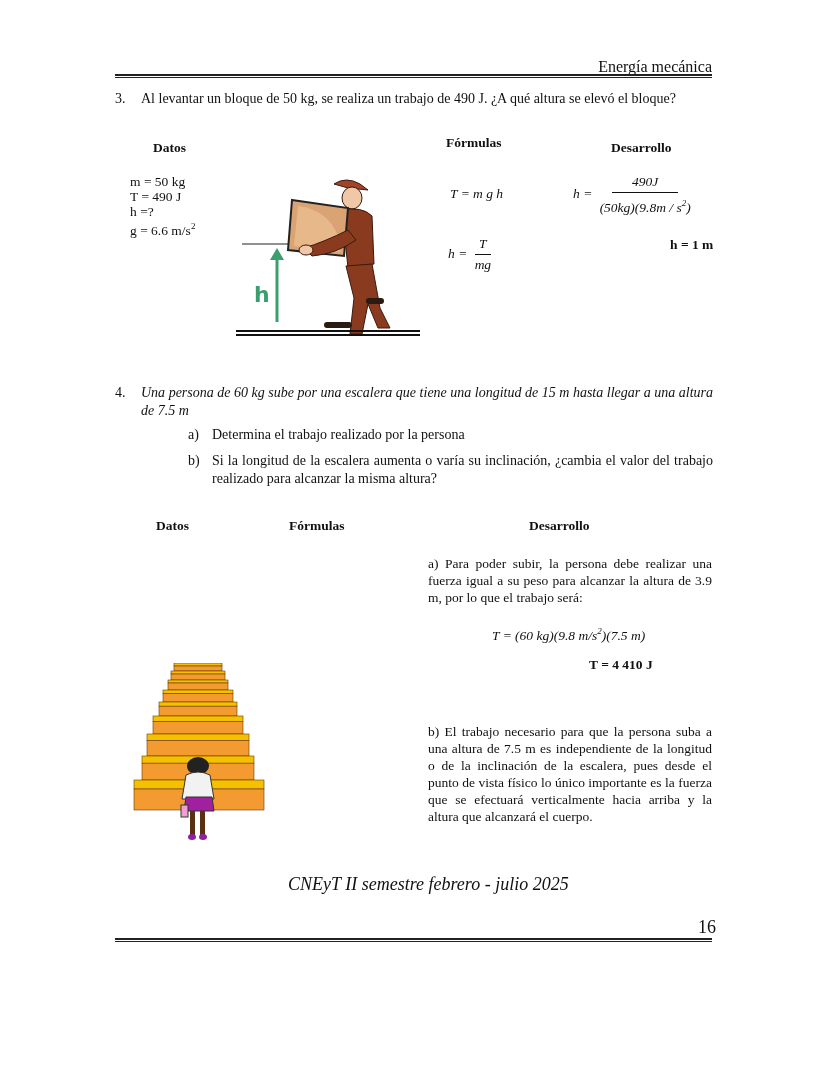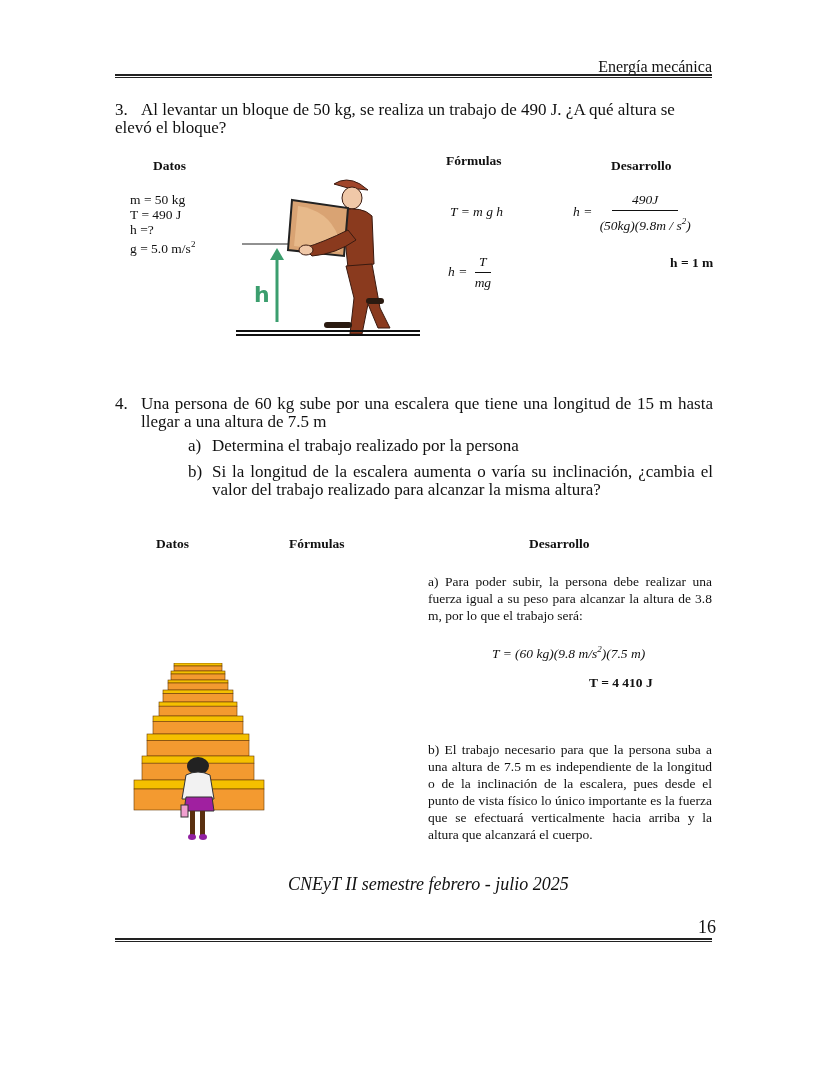--- a/index.html
+++ b/index.html
@@ -3,24 +3,24 @@
 <meta charset="utf-8">
 <style>
   html, body { margin:0; padding:0; background:#ffffff; }
   body { width:828px; height:1071px; position:relative; overflow:hidden;
          font-family:"Liberation Serif","DejaVu Serif",serif; color:#111; }
   .abs { position:absolute; }
   .hdr-title { right:116px; top:58px; font-size:16px; }
   .rule { left:115px; width:597px; }
   .rule .l1 { height:2px; background:#222; }
   .rule .l2 { height:1px; background:#222; margin-top:1px; }
-  .q { font-size:17px; line-height:18px;margin-top:11px; }
+  .q { font-size:14px; line-height:18px; }
   .qnum { display:inline-block; width:26px; }
   .bold { font-weight:bold; }
-  .small { font-size:13.5px; line-height:16px;margin-top:18px; }
+  .small { font-size:13.5px; line-height:16px; }
   .ital { font-style:italic; }
   .frac { display:inline-flex; flex-direction:column; align-items:center; vertical-align:middle; }
   .frac .num { padding:0 4px 2px 4px; border-bottom:1px solid #111; }
   .frac .den { padding:2px 4px 0 4px; }
   .just { text-align:justify; }
   sup { font-size:9px; }
 </style>
 </head>
 <body>
 
@@ -35,21 +35,21 @@
 </div>
 
 <div class="abs bold small" style="left:153px; top:140px;">Datos</div>
 <div class="abs bold small" style="left:446px; top:135px;">Fórmulas</div>
 <div class="abs bold small" style="left:611px; top:140px;">Desarrollo</div>
 
 <div class="abs small" style="left:130px; top:174px; line-height:15px;">
   <div>m = 50 kg</div>
   <div>T = 490 J</div>
   <div>h =?</div>
-  <div><span>g = 5.0 m/s</span><sup>2</sup></div>
+  <div><span>g = 6.6 m/s</span><sup>2</sup></div>
 </div>
 
 <svg class="abs" style="left:234px; top:176px;" width="190" height="164">
   <line x1="8" y1="68" x2="58" y2="68" stroke="#222" stroke-width="1"></line>
   <line x1="43" y1="146" x2="43" y2="80" stroke="#3b9e6e" stroke-width="3"></line>
   <polygon points="36,84 43,72 50,84" fill="#3b9e6e"></polygon>
   <text x="20" y="126" font-family="DejaVu Sans, sans-serif" font-weight="bold" font-size="22" fill="#3b9e6e">h</text>
 
   <path d="M100 8 q12 -8 26 0 l8 6 l-20 -2 z" fill="#a0452a" stroke="#3a1a10" stroke-width="1"></path>
   <ellipse cx="118" cy="22" rx="10" ry="11" fill="#f0c8a8" stroke="#3a1a10" stroke-width="1"></ellipse>
@@ -81,39 +81,39 @@
   <span class="frac">
     <span class="num ital" style="padding:0 20px 2px 20px;font-family:Liberation Serif, serif;">490J</span>
     <span class="den ital"><span>(50kg)(9.8m / s</span><sup>2</sup><span>)</span></span>
   </span>
 </div>
 <div class="abs bold small" style="left:670px; top:237px;">h = 1 m</div>
 
 <div class="abs q just" style="left:115px; top:384px; width:598px;">
   <div style="display:flex;">
       <span class="qnum">4.</span>
-      <span style="flex:1;">Una persona de 60 kg sube por una escalera que tiene una longitud de 15 m hasta llegar a una altura de 7.5 m</span>
+      <span style="flex:1;font-style:italic;">Una persona de 60 kg sube por una escalera que tiene una longitud de 15 m hasta llegar a una altura de 7.5 m</span>
     </div>
 </div>
 <div class="abs q just" style="left:188px; top:426px; width:525px;">
   <div style="display:flex; margin-bottom:8px;">
       <span style="width:24px;">a)</span>
       <span style="flex:1;">Determina el trabajo realizado por la persona</span>
     </div>
   <div style="display:flex;">
       <span style="width:24px;">b)</span>
       <span style="flex:1;">Si la longitud de la escalera aumenta o varía su inclinación, ¿cambia el valor del trabajo realizado para alcanzar la misma altura?</span>
     </div>
 </div>
 
 <div class="abs bold small" style="left:156px; top:518px;">Datos</div>
 <div class="abs bold small" style="left:289px; top:518px;">Fórmulas</div>
 <div class="abs bold small" style="left:529px; top:518px;">Desarrollo</div>
 
-<div class="abs small just" style="left:428px; top:555px; width:284px; line-height:17px;">a) Para poder subir, la persona debe realizar una fuerza igual a su peso para alcanzar la altura de 3.8 m, por lo que el trabajo será:</div>
+<div class="abs small just" style="left:428px; top:555px; width:284px; line-height:17px;">a) Para poder subir, la persona debe realizar una fuerza igual a su peso para alcanzar la altura de 3.9 m, por lo que el trabajo será:</div>
 <div class="abs small ital" style="left:492px; top:623px;"><span>T = (60 kg)(9.8 m/s</span><sup>2</sup><span>)(7.5 m)</span></div>
 <div class="abs bold small" style="left:589px; top:657px;">T = 4 410 J</div>
 
 <div class="abs small just" style="left:428px; top:723px; width:284px; line-height:17px;font-family:Liberation Serif, serif;">b) El trabajo necesario para que la persona suba a una altura de 7.5 m es independiente de la longitud o de la inclinación de la escalera, pues desde el punto de vista físico lo único importante es la fuerza que se efectuará verticalmente hacia arriba y la altura que alcanzará el cuerpo.</div>
 
 <svg class="abs" style="left:130px; top:663px;" width="140" height="182">
   <g id="steps">
       <rect x="44" y="0" width="48" height="3" fill="#f5c000" stroke="#6a3a00" stroke-width="0.6"></rect>
       <rect x="44" y="3" width="48" height="5" fill="#f39a30" stroke="#6a3a00" stroke-width="0.6"></rect>
       <rect x="41" y="8" width="54" height="3" fill="#f5c000" stroke="#6a3a00" stroke-width="0.6"></rect>

